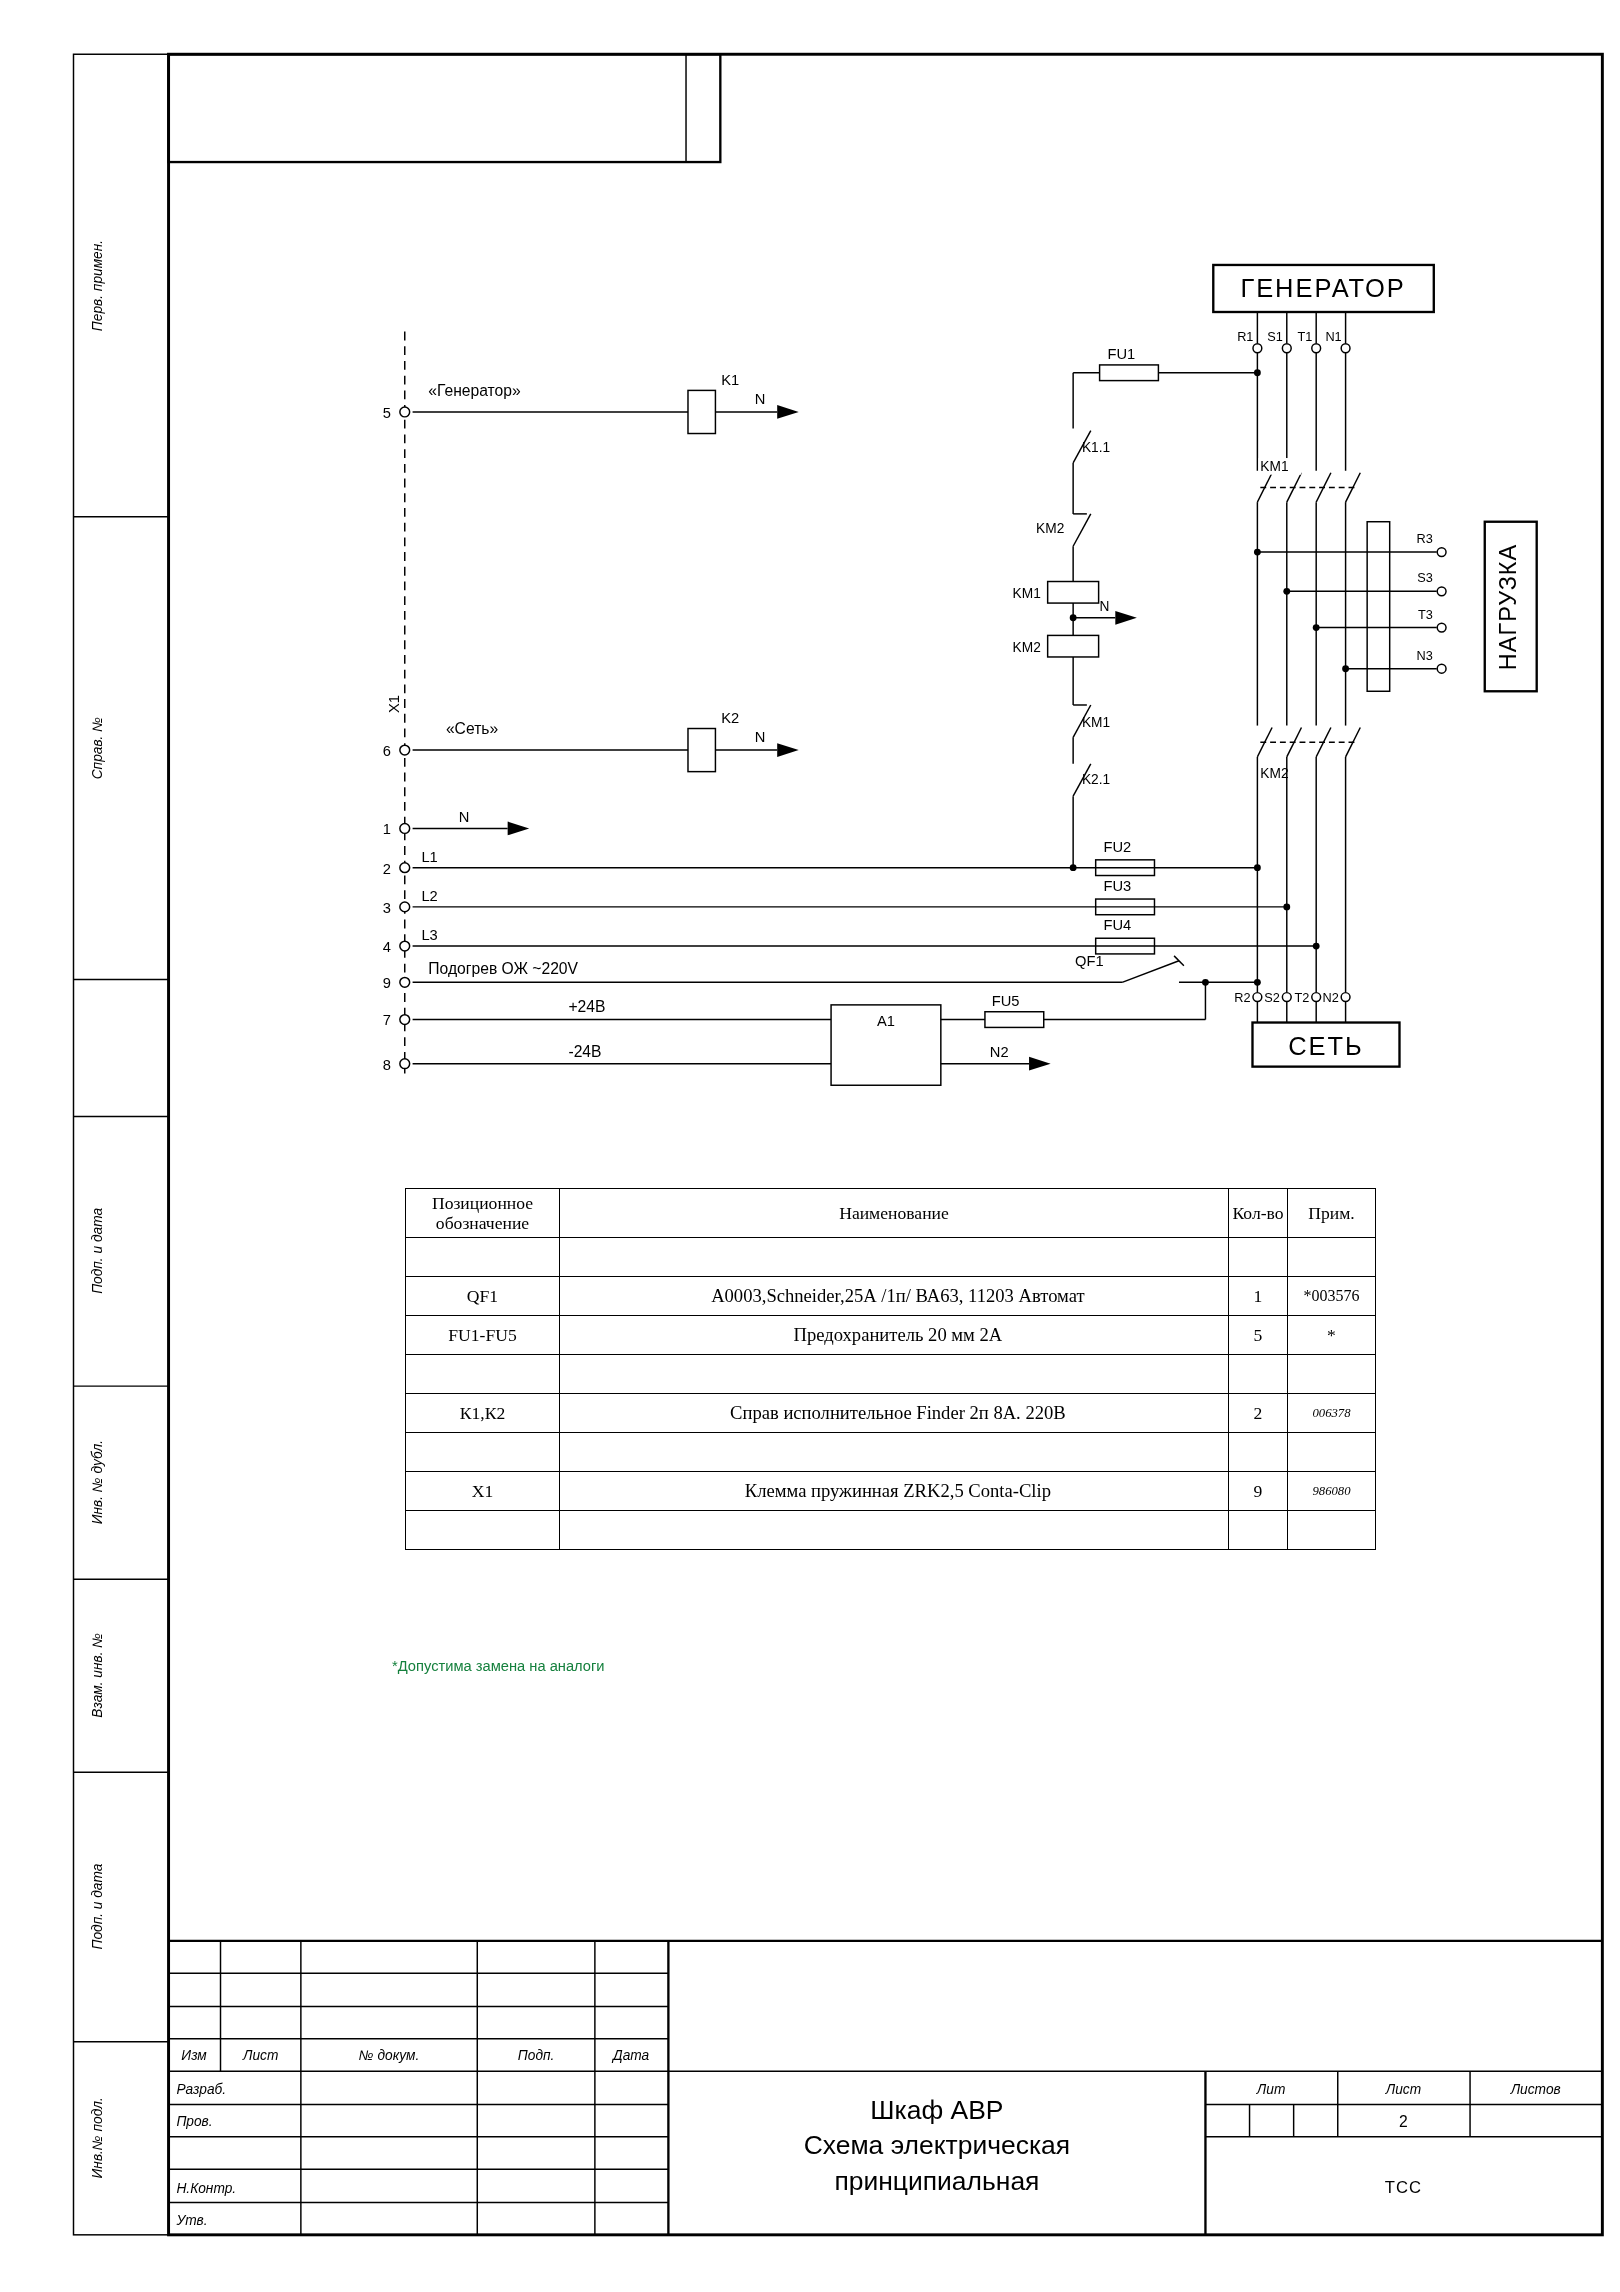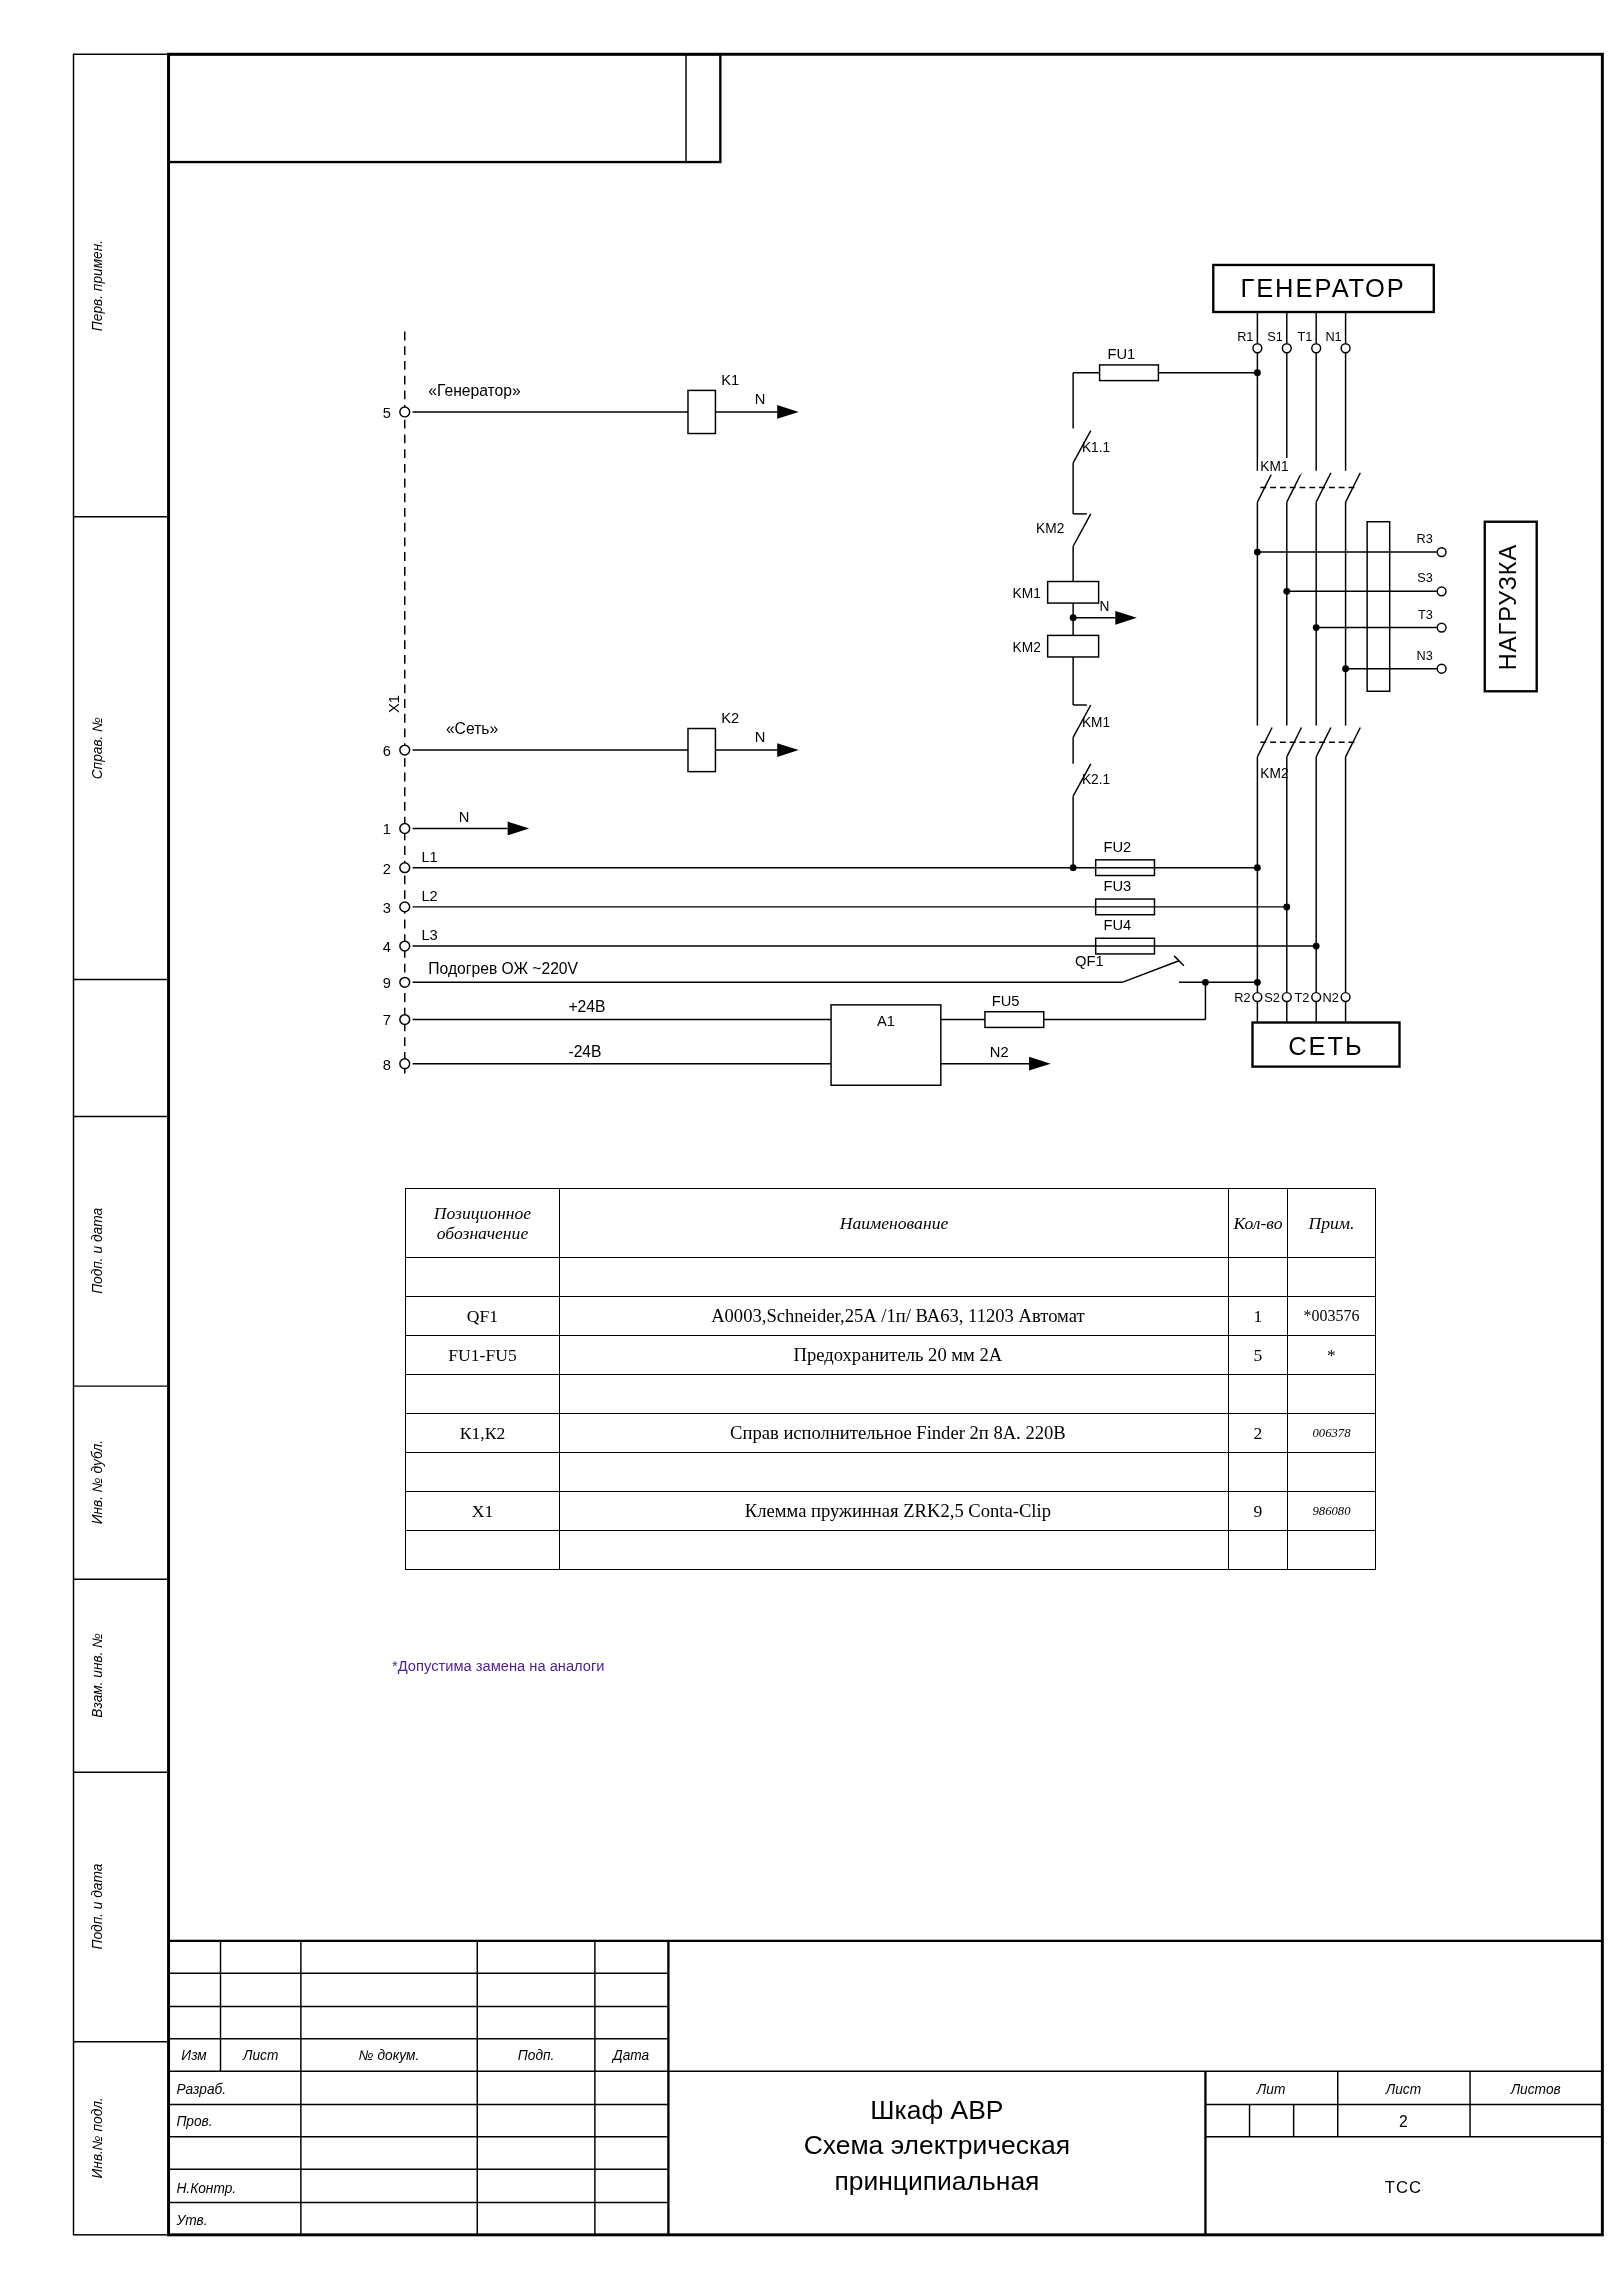--- a/index.html
+++ b/index.html
@@ -22,26 +22,26 @@
   text.t16{font-size:16px;}
   text.t24{font-size:24px;letter-spacing:1px;}
   text.t26{font-size:26px;letter-spacing:2px;}
   text.t27{font-size:27px;}
   text.t17{font-size:17px;letter-spacing:1px;}
   text.tb{font-size:14px;font-style:italic;}
   .parts{position:absolute;left:405px;top:1188px;width:970px;}
   .parts table{border-collapse:collapse;table-layout:fixed;width:970px;font-family:"Liberation Serif",serif;color:#000;}
   .parts td{border:1.5px solid #000;text-align:center;font-size:17.6px;padding:0 2px;overflow:hidden;}
   .parts tr{height:39px;}
-  .parts tr.hdr{height:69px;font-style:italic;}
+  .parts tr.hdr{height:49px;}
   .parts td.nm{text-align:center;padding-left:9.8px;font-size:18.6px;}
   .parts td.hd{font-size:17.6px;line-height:1.15;}
   .parts td.tiny{font-size:12.7px;font-style:italic;}
   .parts td.note6{font-size:16px;font-family:Liberation Serif, serif;}
-  .foot{position:absolute;left:392px;top:1658px;font-size:14.7px;color:#4c1d95;font-family:"Liberation Sans",sans-serif;}
+  .foot{position:absolute;left:392px;top:1658px;font-size:14.7px;color:#15803d;font-family:"Liberation Sans",sans-serif;}
 </style>
 </head>
 <body>
 
 <div class="page">
 
 <svg width="1620" height="2293" viewBox="0 0 1653 2339">
 
   <g>
     <rect class="ln w3" x="172" y="55" width="1463" height="2225"></rect>

